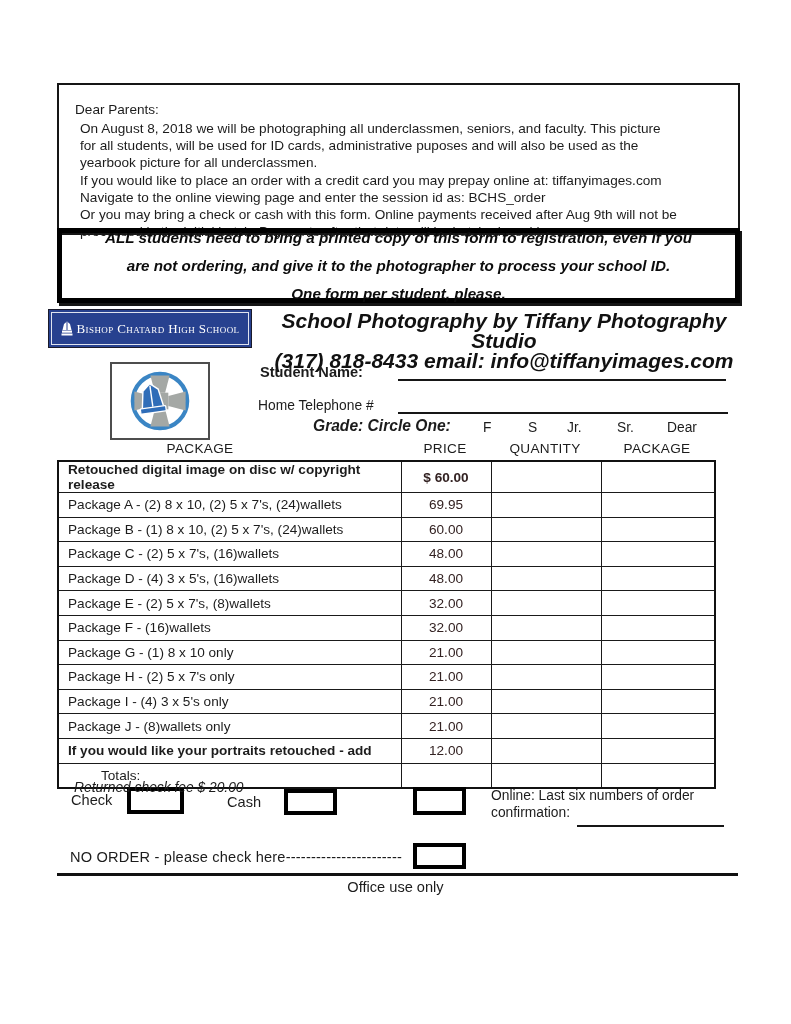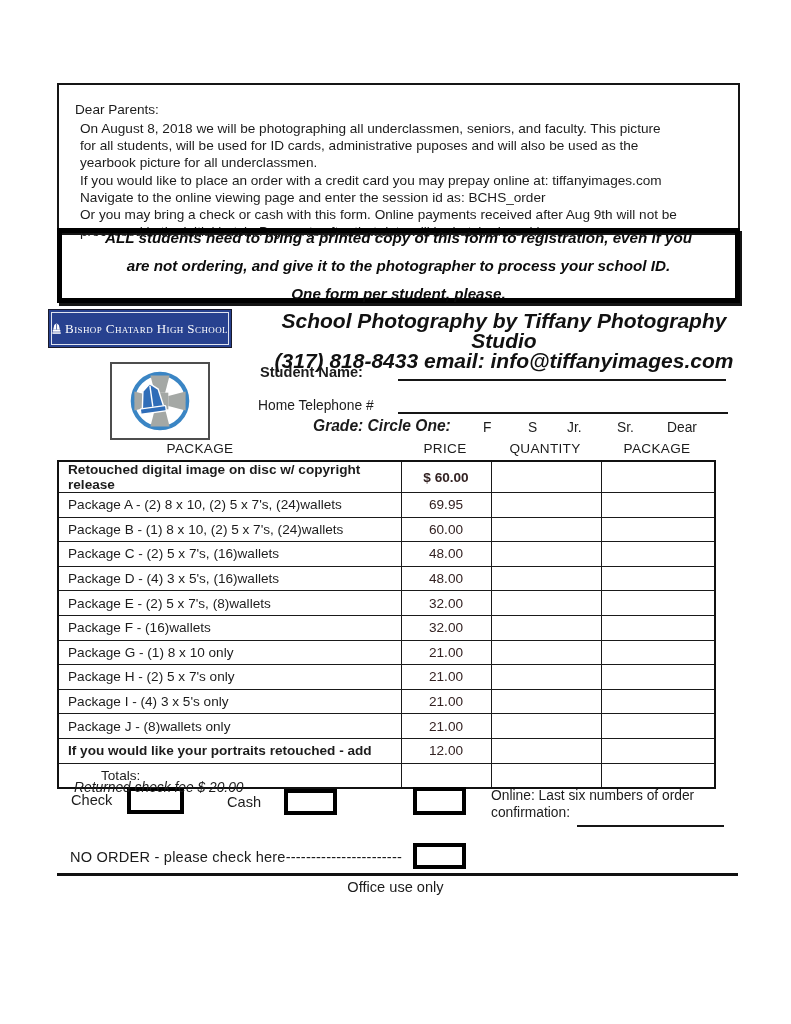--- a/index.html
+++ b/index.html
@@ -18,21 +18,21 @@
   .intro-body { font-size:13.6px; line-height:17.2px; white-space:pre-line; padding-left:5px; margin-top:2px; }
 
   
   .notice-box { left:57px; top:228px; width:683px; height:75px;
     border:5px solid #000; box-shadow:2px 3px 0 #151515;
     display:flex; align-items:center; justify-content:center; }
   .notice-text { font-weight:bold; font-style:italic; font-size:15.2px;
     line-height:28px; text-align:center; white-space:pre-line; color:#0c0c0c; }
 
   
-  .banner { left:48px; top:309px; width:184px; height:39px;
+  .banner { left:48px; top:309px; width:204px; height:39px;
     background:#27418f; border:1px solid #1a1a2a; padding:2px; }
   .banner-inner { width:100%; height:100%; border:1px solid #dfe3ef;
     display:flex; align-items:center; justify-content:center; gap:4px; }
   .banner-text { font-family:"Liberation Serif", serif; font-variant:small-caps;
     color:#ffffff; font-size:13px; letter-spacing:.4px; white-space:nowrap; }
 
   
   .studio { left:270px; top:311px; width:468px; text-align:center;
     font-weight:bold; font-style:italic; font-size:21px; line-height:20px; color:#111; }
 

